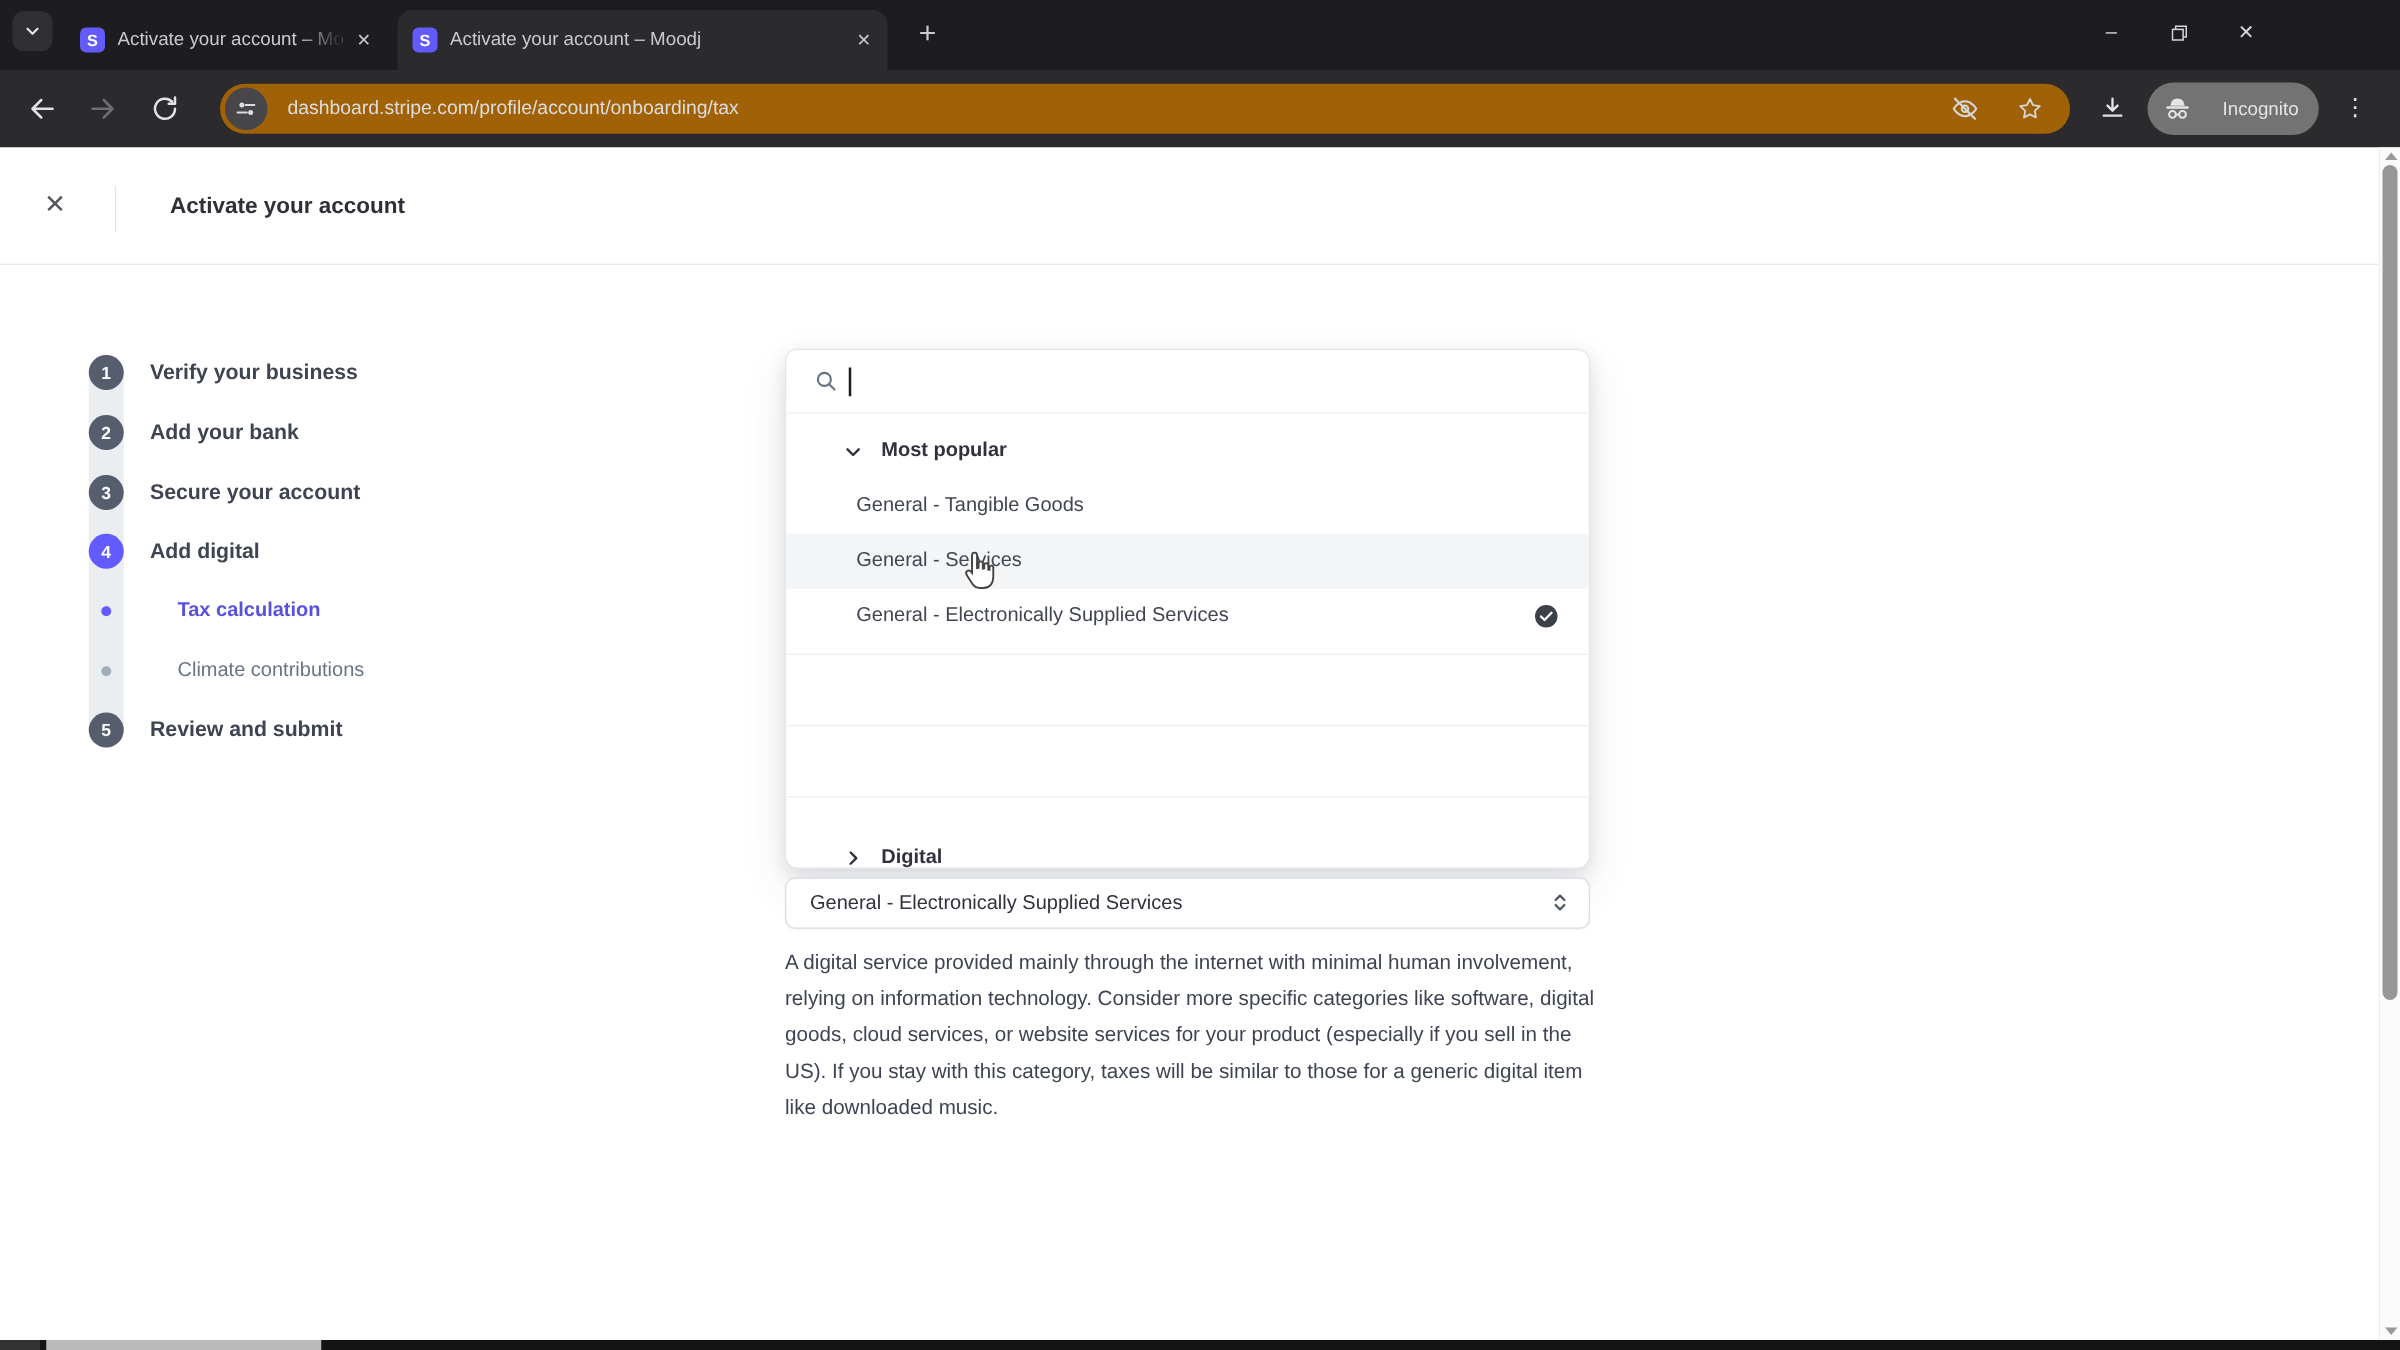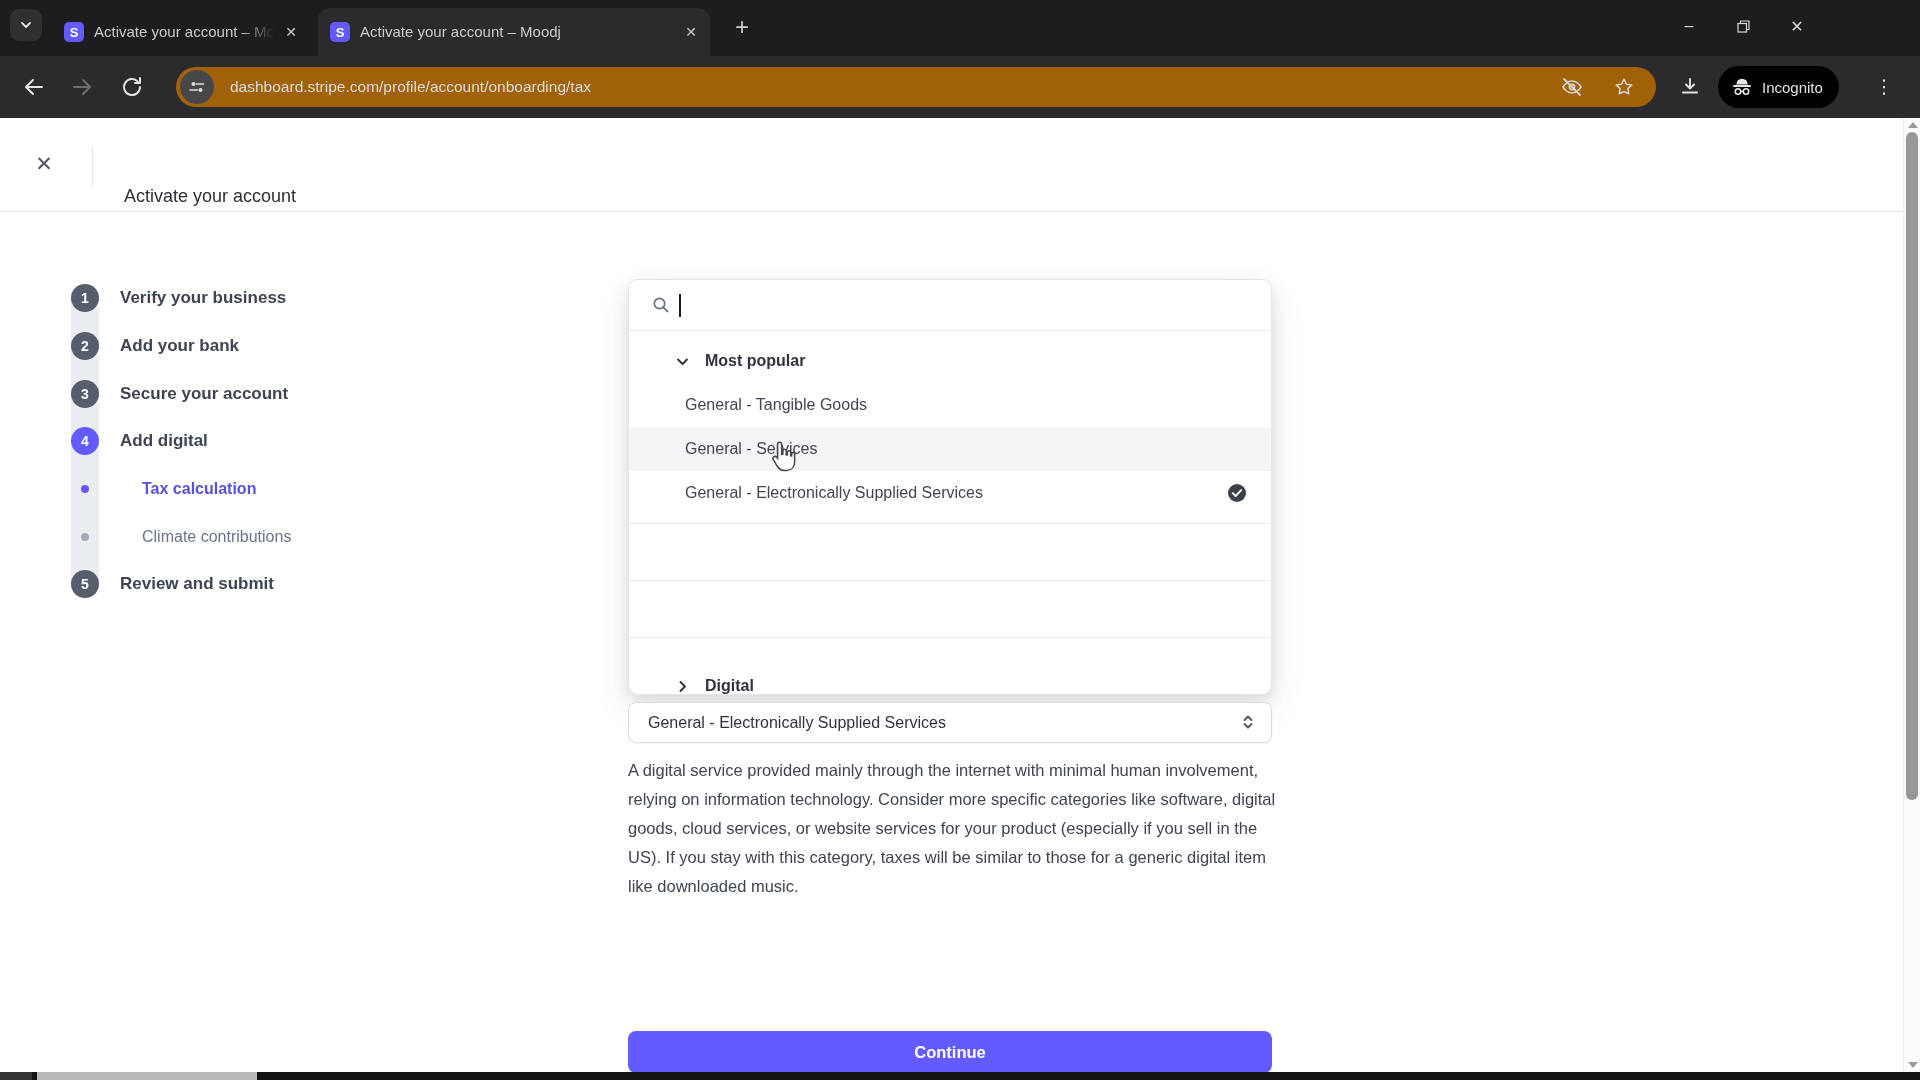--- a/index.html
+++ b/index.html
@@ -30,31 +30,31 @@
 
   .toolbar { position:absolute; left:0; top:56px; width:1920px; height:62px; background:#2b2b2d; }
   .navbtn { position:absolute; top:17px; width:28px; height:28px; display:flex; align-items:center; justify-content:center; }
   .omnibox { position:absolute; left:176px; top:11px; width:1480px; height:40px; border-radius:20px; background:#a16207; }
   .site-chip { position:absolute; left:4px; top:3px; width:34px; height:34px; border-radius:50%; background:#47474a;
                display:flex; align-items:center; justify-content:center; }
   .url-text { position:absolute; left:54px; top:0; height:40px; line-height:40px; color:#dcdde0; font-size:15.5px; white-space:nowrap; }
   .omni-icon { position:absolute; top:8px; width:24px; height:24px; display:flex; align-items:center; justify-content:center; }
   .dl-btn { position:absolute; left:1676px; top:17px; width:28px; height:28px; display:flex; align-items:center; justify-content:center; }
   .incog-pill { position:absolute; left:1718px; top:10px; height:42px; padding:0 16px 0 12px; border-radius:21px;
-                background:#000000; display:flex; align-items:center; gap:8px; }
+                background:#737373; display:flex; align-items:center; gap:24px; }
   .incog-label { color:#e4e5e7; font-size:15px; }
   .kebab { position:absolute; left:1872px; top:16px; width:24px; height:30px; color:#e1e2e4; font-size:19px;
            line-height:30px; text-align:center; letter-spacing:0; }
 
   
   .page { position:absolute; left:0; top:118px; width:1920px; height:962px; background:#fff; }
   .hdr-close { position:absolute; left:30px; top:32px; width:28px; height:28px; color:#54565e; font-size:21px;
                line-height:28px; text-align:center; }
   .hdr-divider { position:absolute; left:92px; top:30px; width:1px; height:38px; background:#e4e4e6; }
-  .hdr-title { position:absolute; left:124px; top:36px; font-size:18px; color:#2f3037; font-weight:400;margin-top:32px; }
+  .hdr-title { position:absolute; left:136px; top:36px; font-size:18px; color:#2f3037; font-weight:700; }
   .hdr-border { position:absolute; left:0; top:93px; width:1903px; height:1px; background:#e8e8ea; }
 
   
   .step-track { position:absolute; left:71px; top:166px; width:28px; height:314px; background:#ebeef1; border-radius:14px; }
   .step-circle { position:absolute; left:71px; width:28px; height:28px; border-radius:50%; background:#565d6d;
                  color:#fff; font-size:14px; font-weight:bold; display:flex; align-items:center; justify-content:center; }
   .step-circle.active { background:#635bff; }
   .step-label { position:absolute; left:120px; height:24px; line-height:24px; font-size:17px; font-weight:600; color:#3f4452; }
   .substep-dot { position:absolute; left:81px; width:8px; height:8px; border-radius:50%; }
   .substep-label { position:absolute; left:142px; height:24px; line-height:24px; font-size:16px; }
@@ -300,21 +300,20 @@
     <div class="select-arrows">
       <svg width="18" height="18" viewBox="0 0 18 18">
           <path d="M5.5 7l3.5-3.5L12.5 7M5.5 11l3.5 3.5L12.5 11" fill="none" stroke="#4f5561" stroke-width="1.8" stroke-linecap="round" stroke-linejoin="round"></path>
         </svg>
     </div>
   </div>
 
   <div class="desc">A digital service provided mainly through the internet with minimal human involvement, relying on information technology. Consider more specific categories like software, digital goods, cloud services, or website services for your product (especially if you sell in the US). If you stay with this category, taxes will be similar to those for a generic digital item like downloaded music.</div>
 
 
-  <button class="continue-btn">Continue</button>
 </div>
 
 <div class="vscroll">
   <div class="varrow-up"></div>
   <div class="vthumb"></div>
   <div class="varrow-down"></div>
 </div>
 <div class="bottombar">
   <div class="bb-corner"></div>
   <div class="hthumb"></div>

